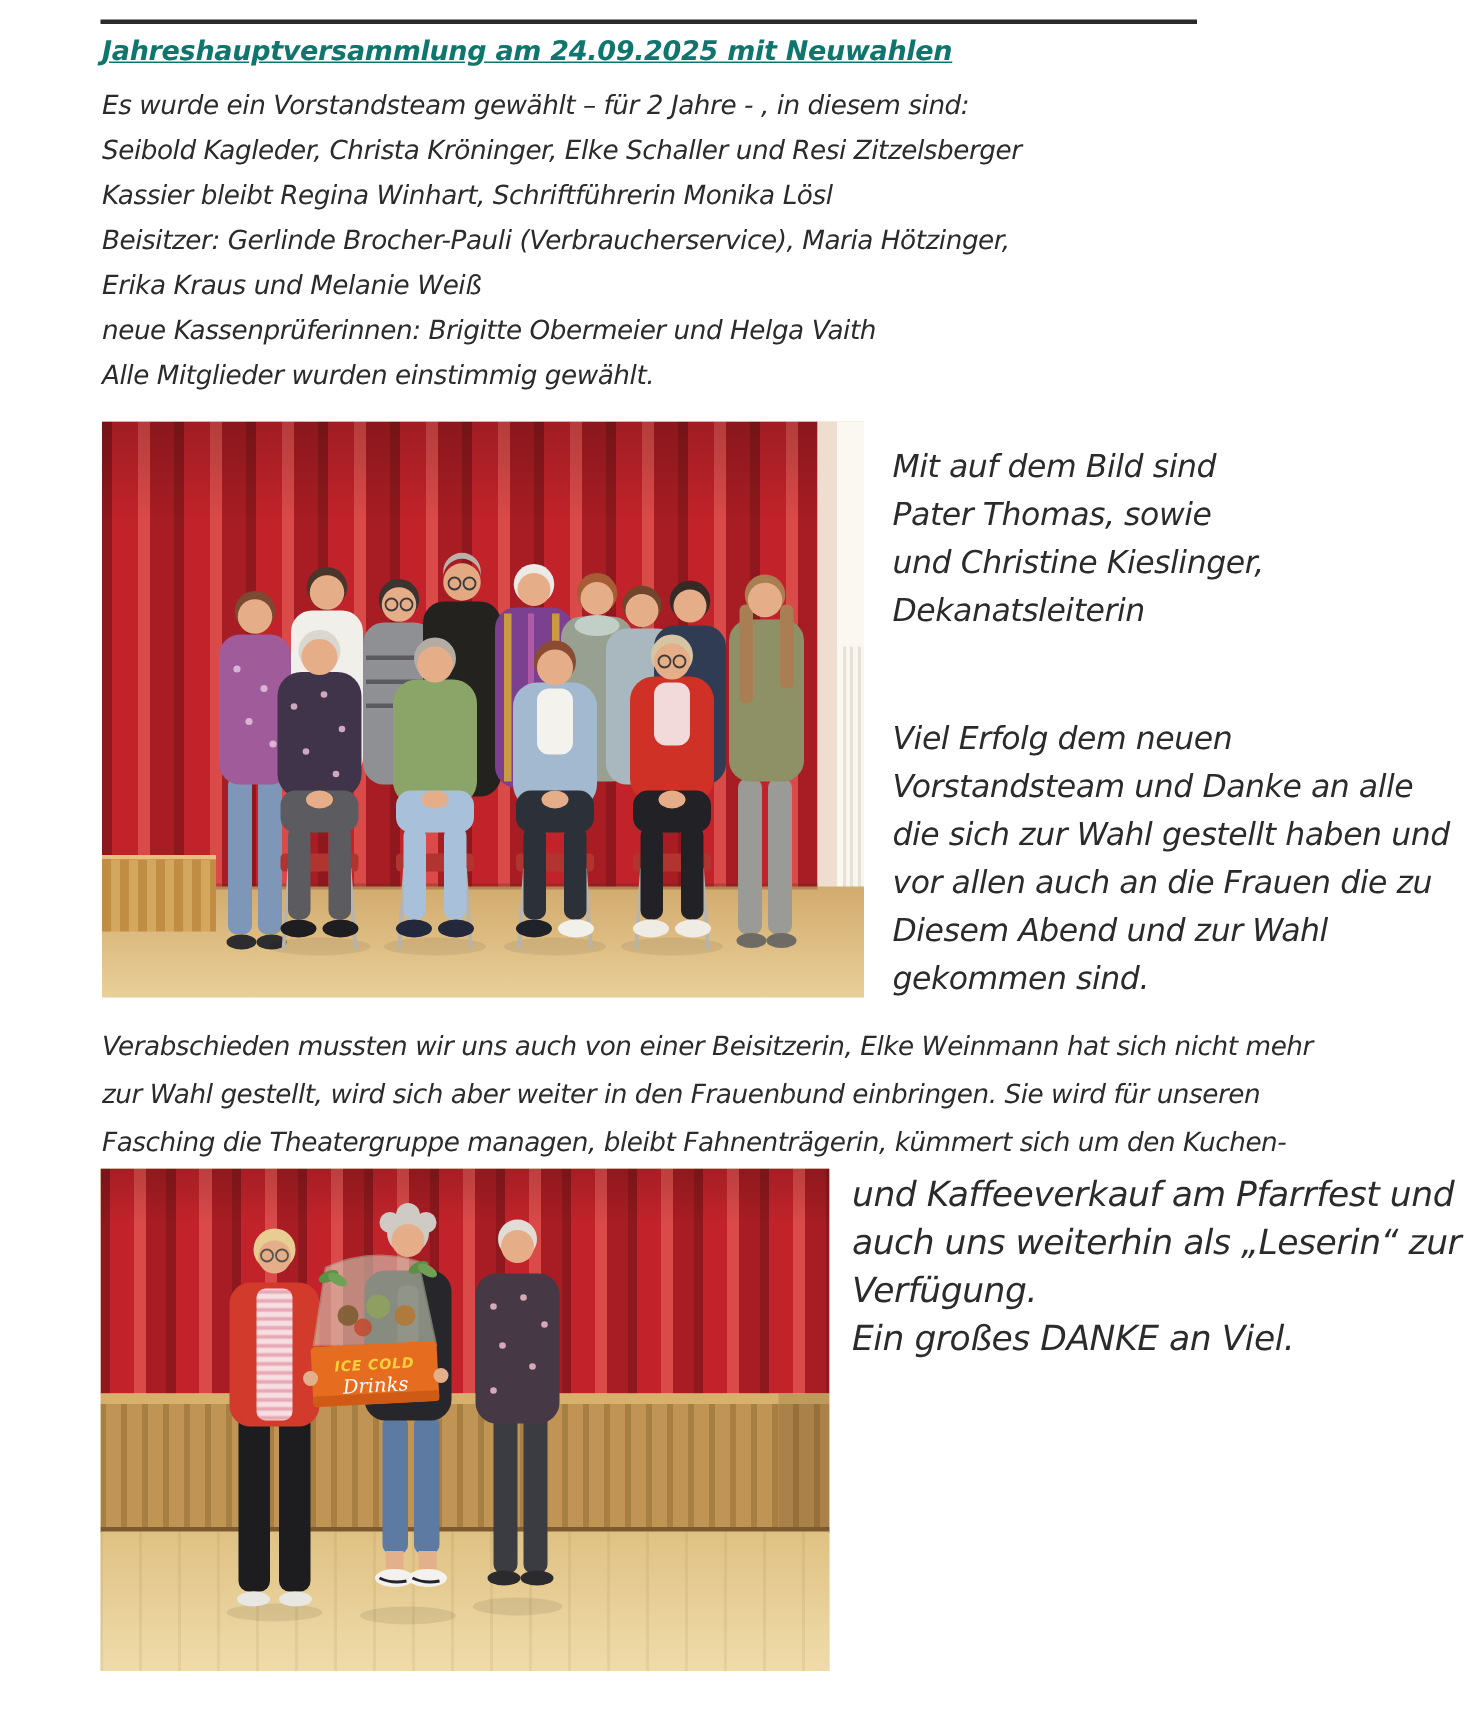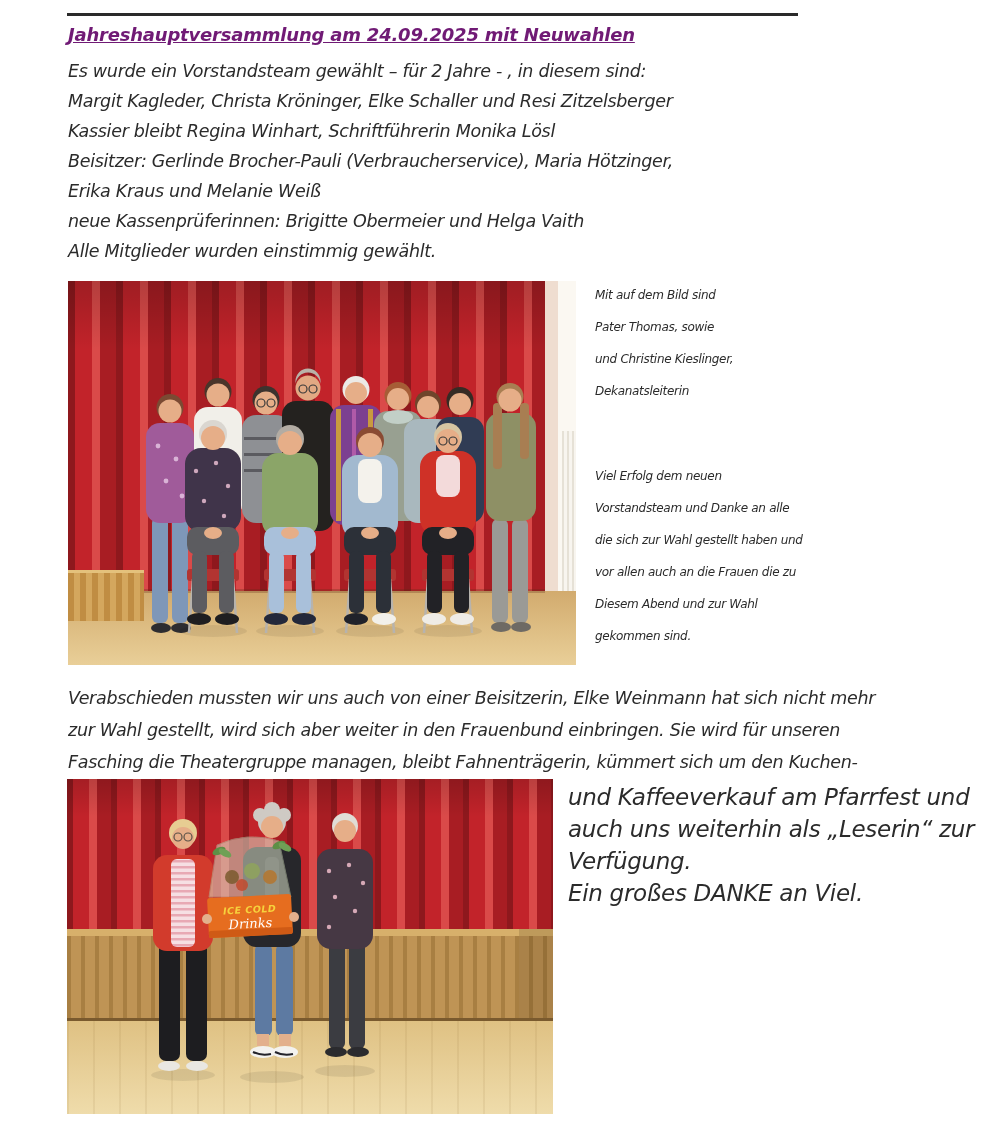--- a/index.html
+++ b/index.html
@@ -3,25 +3,25 @@
 <meta charset="utf-8">
 <style>
   html,body{margin:0;padding:0;background:#ffffff;}
   .page{
     position:relative;width:986px;height:1140px;background:#ffffff;overflow:hidden;
     font-family:"DejaVu Sans",sans-serif;font-style:italic;color:#2b2b2b;
   }
   .rule{position:absolute;left:67px;top:13px;width:731px;height:3px;background:#2a2a2a;}
   .title{
     position:absolute;left:68px;top:24px;font-size:18px;font-weight:bold;
-    text-decoration:underline;letter-spacing:-0.2px;white-space:nowrap;color:#701a75;
+    text-decoration:underline;letter-spacing:-0.2px;white-space:nowrap;color:#0f766e;
   }
   .textline{white-space:nowrap;letter-spacing:-0.3px;}
   .intro{position:absolute;left:68px;top:56px;font-size:17.5px;line-height:30px;}
-  .side1{position:absolute;left:595px;width:380px;font-size:12px;line-height:32px;}
+  .side1{position:absolute;left:595px;width:380px;font-size:21px;line-height:32px;margin-top:16px;}
   .side1.b1{top:279px;}
   .side1.b2{top:460px;}
   .farewell{position:absolute;left:68px;top:682px;width:900px;font-size:17.5px;line-height:32px;font-style:italic;}
   .side2{position:absolute;left:568px;top:781px;width:410px;font-size:23px;line-height:32px;}
 
   
   .photo1{position:absolute;left:68px;top:281px;width:508px;height:384px;overflow:hidden;background:#e9d6b3;}
   .p1-curtain{
     position:absolute;left:0;top:0;width:477px;height:312px;
     background:
@@ -74,21 +74,21 @@
 <body>
 
 <div class="page">
 
   <div class="rule"></div>
 
   <div class="title">Jahreshauptversammlung am 24.09.2025 mit Neuwahlen</div>
 
   <div class="intro">
     <div class="textline">Es wurde ein Vorstandsteam gewählt – für 2 Jahre - , in diesem sind:</div>
-    <div class="textline">Margit Kagleder, Christa Kröninger, Elke Schaller und Resi Zitzelsberger</div>
+    <div class="textline">Seibold Kagleder, Christa Kröninger, Elke Schaller und Resi Zitzelsberger</div>
     <div class="textline">Kassier bleibt Regina Winhart, Schriftführerin Monika Lösl</div>
     <div class="textline">Beisitzer: Gerlinde Brocher-Pauli (Verbraucherservice), Maria Hötzinger,</div>
     <div class="textline">Erika Kraus und Melanie Weiß</div>
     <div class="textline">neue Kassenprüferinnen: Brigitte Obermeier und Helga Vaith</div>
     <div class="textline">Alle Mitglieder wurden einstimmig gewählt.</div>
   </div>
 
   <div class="photo1">
     <div class="p1-curtain"></div>
     <div class="p1-wall"></div>

